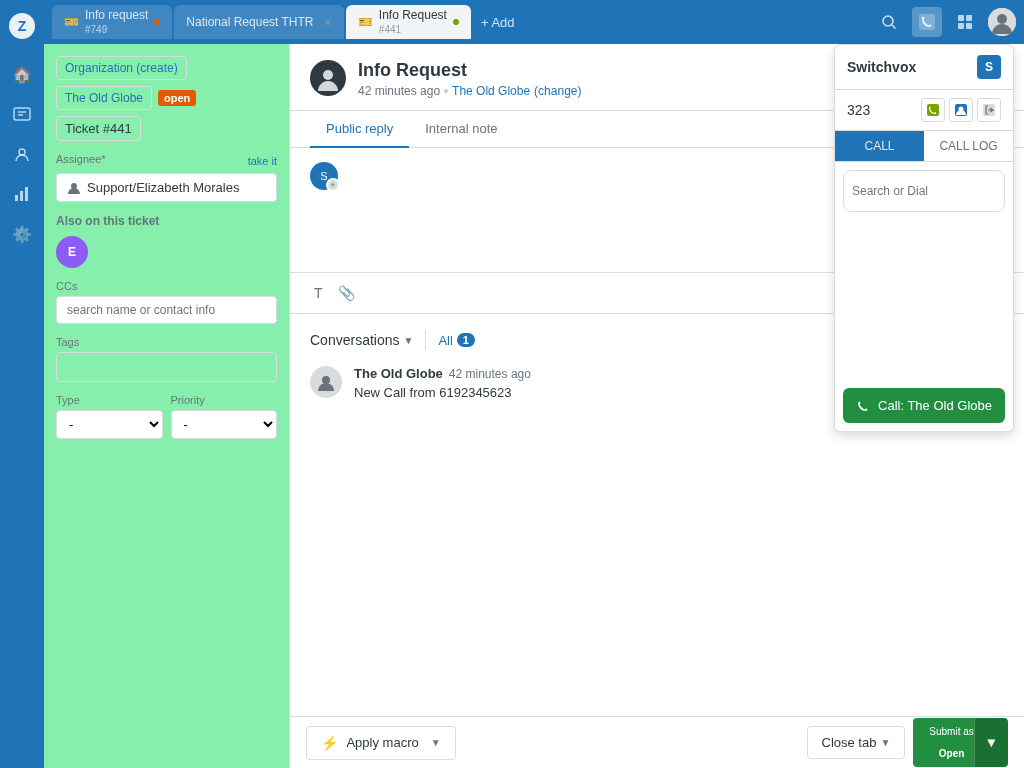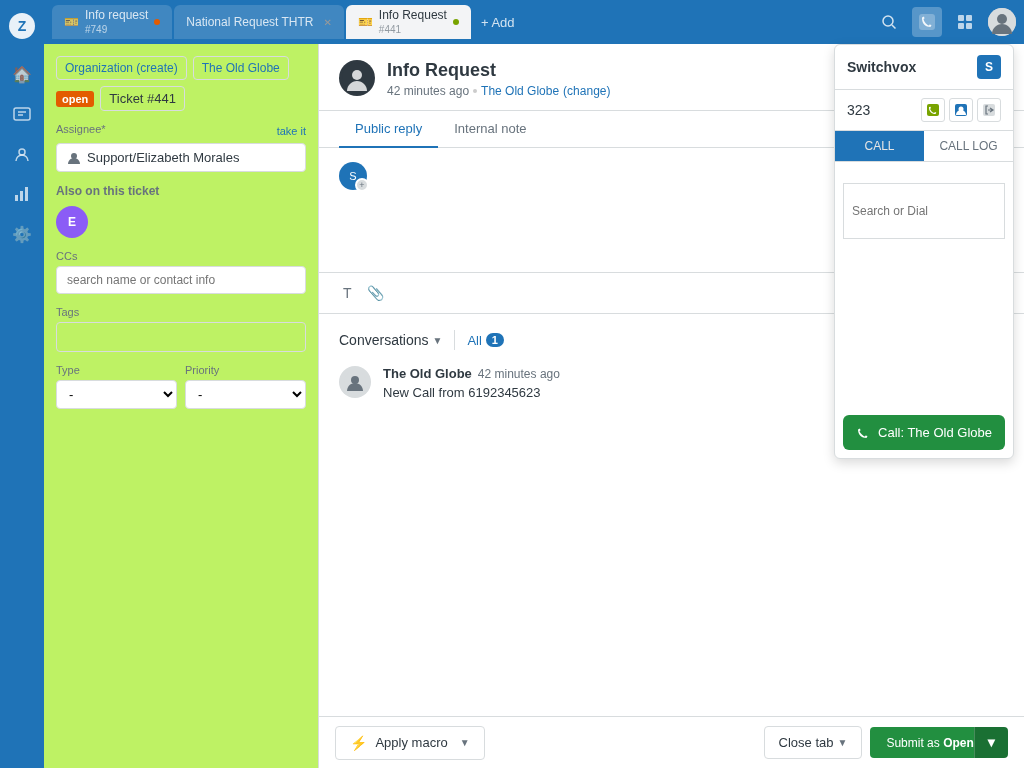--- a/index.html
+++ b/index.html
@@ -26,21 +26,21 @@
     .add-tab { color: white; background: none; border: none; cursor: pointer; padding: 0 8px; font-size: 14px; display: flex; align-items: center; gap: 4px; color: rgba(255,255,255,0.8); font-size: 13px; }
     .tab-bar-right { margin-left: auto; display: flex; align-items: center; gap: 8px; }
     .header-icon { color: rgba(255,255,255,0.8); cursor: pointer; font-size: 16px; width: 30px; height: 30px; display: flex; align-items: center; justify-content: center; border-radius: 4px; }
     .header-icon.active-icon { background: rgba(255,255,255,0.25); }
     .avatar-icon { width: 28px; height: 28px; border-radius: 50%; background: #ccc; display: flex; align-items: center; justify-content: center; font-size: 12px; color: #666; cursor: pointer; }
 
     
     .content-area { flex: 1; display: flex; background: #f3f4f6; }
 
     
-    .sidebar { width: 275px; background: #bef264; border-right: 1px solid #d8dcde; display: flex; flex-direction: column; padding: 12px; }
+    .sidebar { width: 246px; background: #86efac; border-right: 1px solid #d8dcde; display: flex; flex-direction: column; padding: 12px; }
     .breadcrumbs { display: flex; gap: 6px; align-items: center; margin-bottom: 12px; flex-wrap: wrap; }
     .breadcrumb-item { font-size: 12px; color: #1f73b7; cursor: pointer; padding: 4px 8px; border: 1px solid #d8dcde; border-radius: 4px; }
     .breadcrumb-open { background: #e35b00; color: white; padding: 2px 6px; border-radius: 3px; font-size: 11px; font-weight: 600; }
     .breadcrumb-ticket { font-size: 13px; color: #2f3941; padding: 4px 8px; border: 1px solid #d8dcde; border-radius: 4px; cursor: pointer; }
 
     .also-on-ticket { font-size: 12px; color: #68737d; margin-bottom: 8px; font-weight: 600; }
 
     .sidebar-section { margin-bottom: 12px; }
     .sidebar-label { font-size: 11px; color: #68737d; margin-bottom: 4px; }
     .sidebar-link { font-size: 11px; color: #1f73b7; cursor: pointer; float: right; }
@@ -89,21 +89,21 @@
     .conv-time { font-size: 12px; color: #68737d; }
     .conv-text { font-size: 13px; color: #2f3941; }
 
     
     .bottom-bar { height: 52px; border-top: 1px solid #d8dcde; background: white; display: flex; align-items: center; justify-content: space-between; padding: 0 16px; }
     .apply-macro { display: flex; align-items: center; gap: 8px; padding: 8px 14px; border: 1px solid #d8dcde; border-radius: 4px; cursor: pointer; font-size: 13px; color: #2f3941; background: white; }
     .macro-icon { color: #f79a00; font-size: 14px; }
     .macro-chevron { color: #68737d; font-size: 10px; margin-left: 4px; }
     .bottom-right { display: flex; align-items: center; gap: 8px; }
     .close-tab-btn { padding: 8px 14px; border: 1px solid #d8dcde; border-radius: 4px; cursor: pointer; font-size: 13px; color: #2f3941; background: white; display: flex; align-items: center; gap: 4px; }
-    .submit-btn { padding: 8px 0 8px 16px; background: #228f40; color: white; border: none; border-radius: 4px 0 0 4px; cursor: pointer; font-size: 12px; font-weight: 500; display: flex; align-items: center; }
+    .submit-btn { padding: 8px 0 8px 16px; background: #228f40; color: white; border: none; border-radius: 4px 0 0 4px; cursor: pointer; font-size: 10px; font-weight: 500; display: flex; align-items: center; flex-direction: column; }
     .submit-chevron { padding: 8px 10px; background: #1a7033; color: white; border: none; border-radius: 0 4px 4px 0; cursor: pointer; border-left: 1px solid rgba(255,255,255,0.2); }
 
     
     .switchvox-popup { position: absolute; top: 44px; right: 0; width: 180px; background: white; border: 1px solid #d8dcde; border-radius: 6px; box-shadow: 0 4px 12px rgba(0,0,0,0.15); z-index: 100; }
     .popup-header { display: flex; align-items: center; justify-content: space-between; padding: 10px 12px; border-bottom: 1px solid #d8dcde; }
     .popup-title { font-size: 14px; font-weight: 600; color: #2f3941; }
     .popup-logo { width: 24px; height: 24px; border-radius: 4px; background: #1f73b7; color: white; display: flex; align-items: center; justify-content: center; font-size: 12px; font-weight: 700; }
     .popup-number-row { display: flex; align-items: center; justify-content: space-between; padding: 8px 12px; border-bottom: 1px solid #d8dcde; }
     .popup-number { font-size: 14px; color: #2f3941; font-weight: 500; }
     .popup-icons { display: flex; gap: 4px; }
@@ -242,21 +242,21 @@
                 <path d="M5 2H3v8h2M7 4l3 2-3 2M10 6H5" stroke="#68737d" stroke-width="1.2" fill="none"></path>
               </svg>
             </div>
           </div>
         </div>
         <div class="popup-tabs">
           <div class="popup-tab active">CALL</div>
           <div class="popup-tab">CALL LOG</div>
         </div>
         <div class="popup-search">
-          <input type="text" style="width: 100%; padding: 20px 8px; border: 1px solid rgb(216, 220, 222); border-radius: 0; font-size: 12px; outline: none; color: rgb(104, 115, 125); margin-top: 13px;" placeholder="Search or Dial">
+          <input type="text" style="width: 100%; padding: 13px 8px; border: 1px solid rgb(216, 220, 222); border-radius: 8px; font-size: 12px; outline: none; color: rgb(104, 115, 125);" placeholder="Search or Dial">
         </div>
         <div class="popup-empty"></div>
         <button class="popup-call-btn">
           <svg width="14" height="14" viewBox="0 0 14 14" fill="none">
             <path d="M2 3.5C2 8.5 5.5 12 10.5 12l1-2-2-0.5-0.5 1C7 10 4 7 3.5 5l1-0.5L4 2.5 2 3.5z" fill="white"></path>
           </svg>
           <span>Call: The Old Globe</span>
         </button>
       </div>
     </div>

